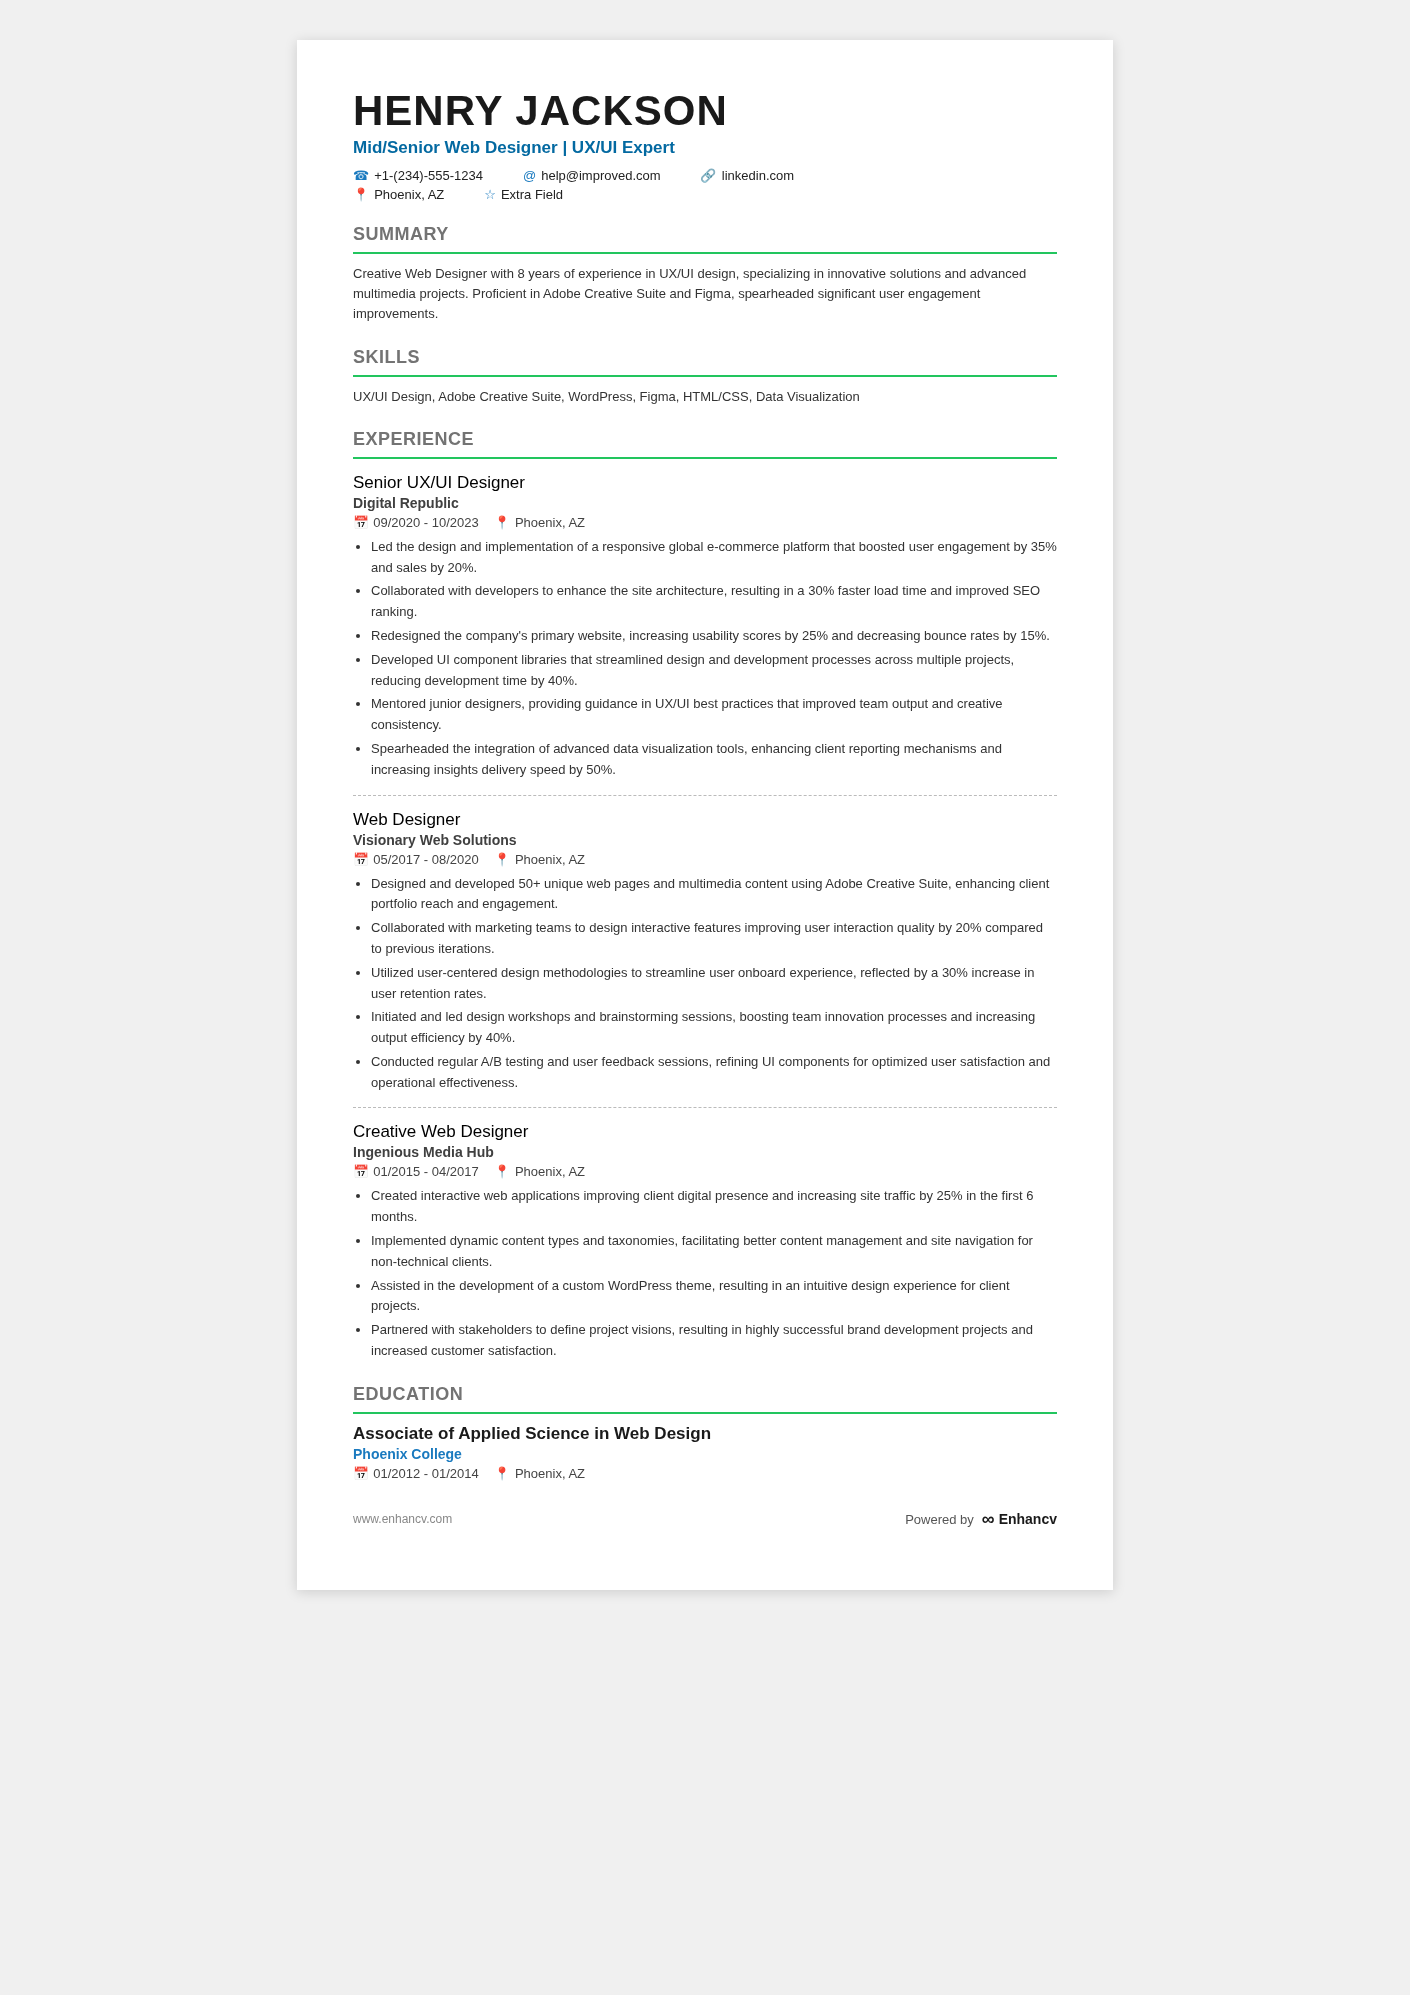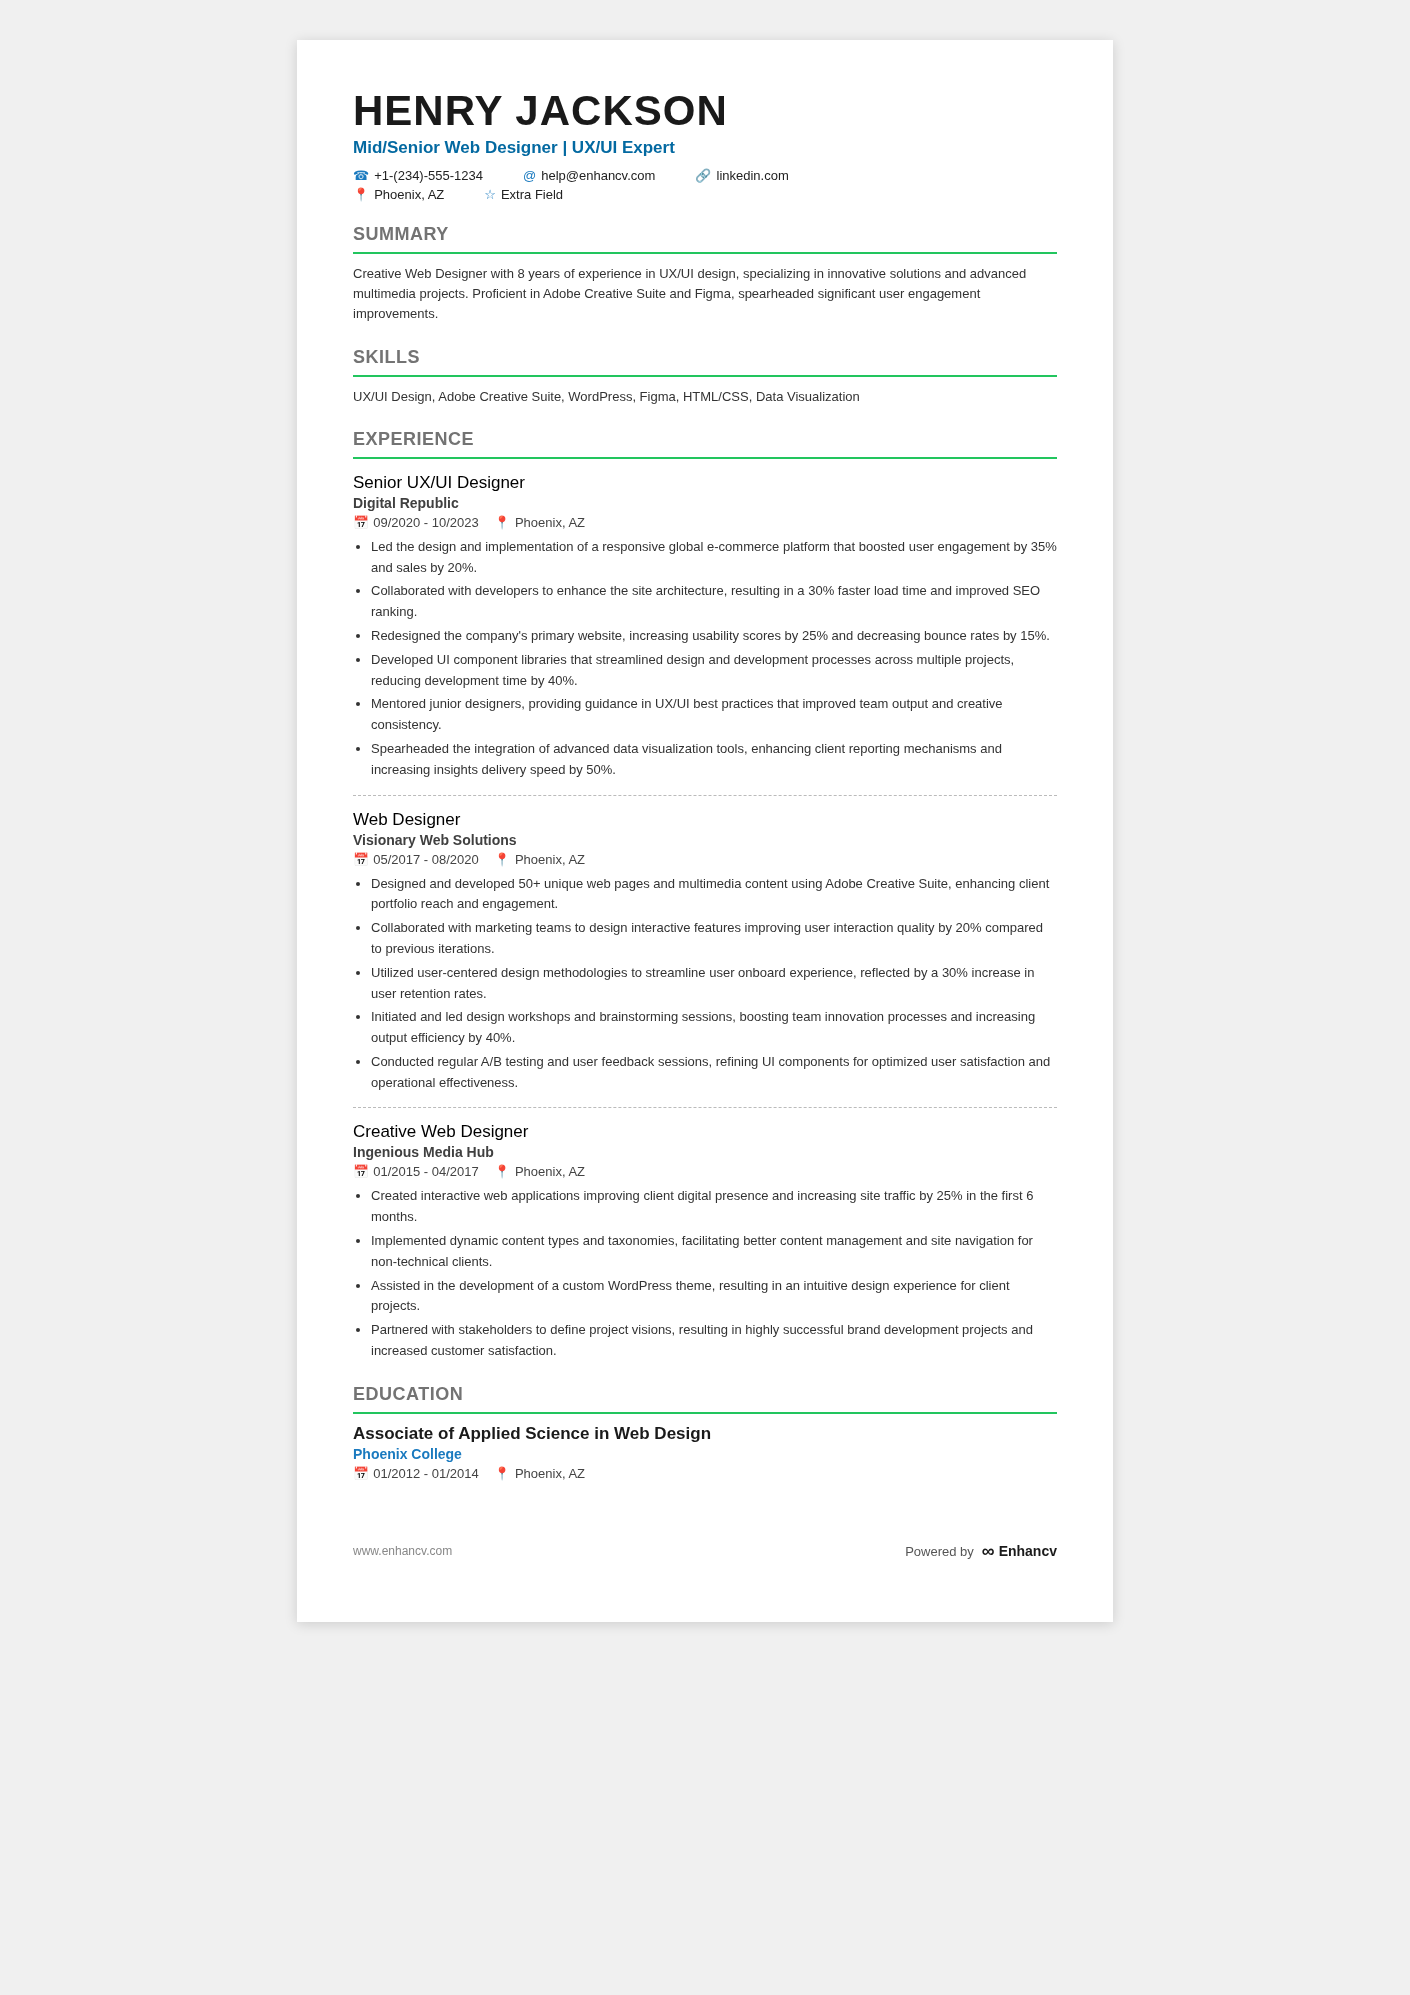--- a/index.html
+++ b/index.html
@@ -122,21 +122,21 @@
       margin-top: 10px;
       margin-bottom: 2px;
     }
     .edu-school {
       font-size: 14px;
       font-weight: 700;
       color: #1a7abf;
       margin-bottom: 4px;
     }
     .footer {
-      margin-top: 60px;
+      margin-top: 28px;
       display: flex;
       justify-content: space-between;
       align-items: center;
       font-size: 12px;
       color: #888;
     }
     .footer-powered {
       display: flex;
       align-items: center;
       gap: 8px;
@@ -163,21 +163,21 @@
   <div>
     <div class="header-name">HENRY JACKSON</div>
     <div class="header-title">Mid/Senior Web Designer | UX/UI Expert</div>
     <div class="contact-row">
       <div class="contact-item">
         <span class="icon">☎</span>
         <span>+1-(234)-555-1234</span>
       </div>
       <div class="contact-item">
         <span class="icon">@</span>
-        <span>help@enhancv.com</span>
+        <span>help@improved.com</span>
       </div>
       <div class="contact-item">
         <span class="icon">🔗</span>
         <span>linkedin.com</span>
       </div>
     </div>
     <div class="contact-row2">
       <div class="contact-item">
         <span class="icon">📍</span>
         <span>Phoenix, AZ</span>

